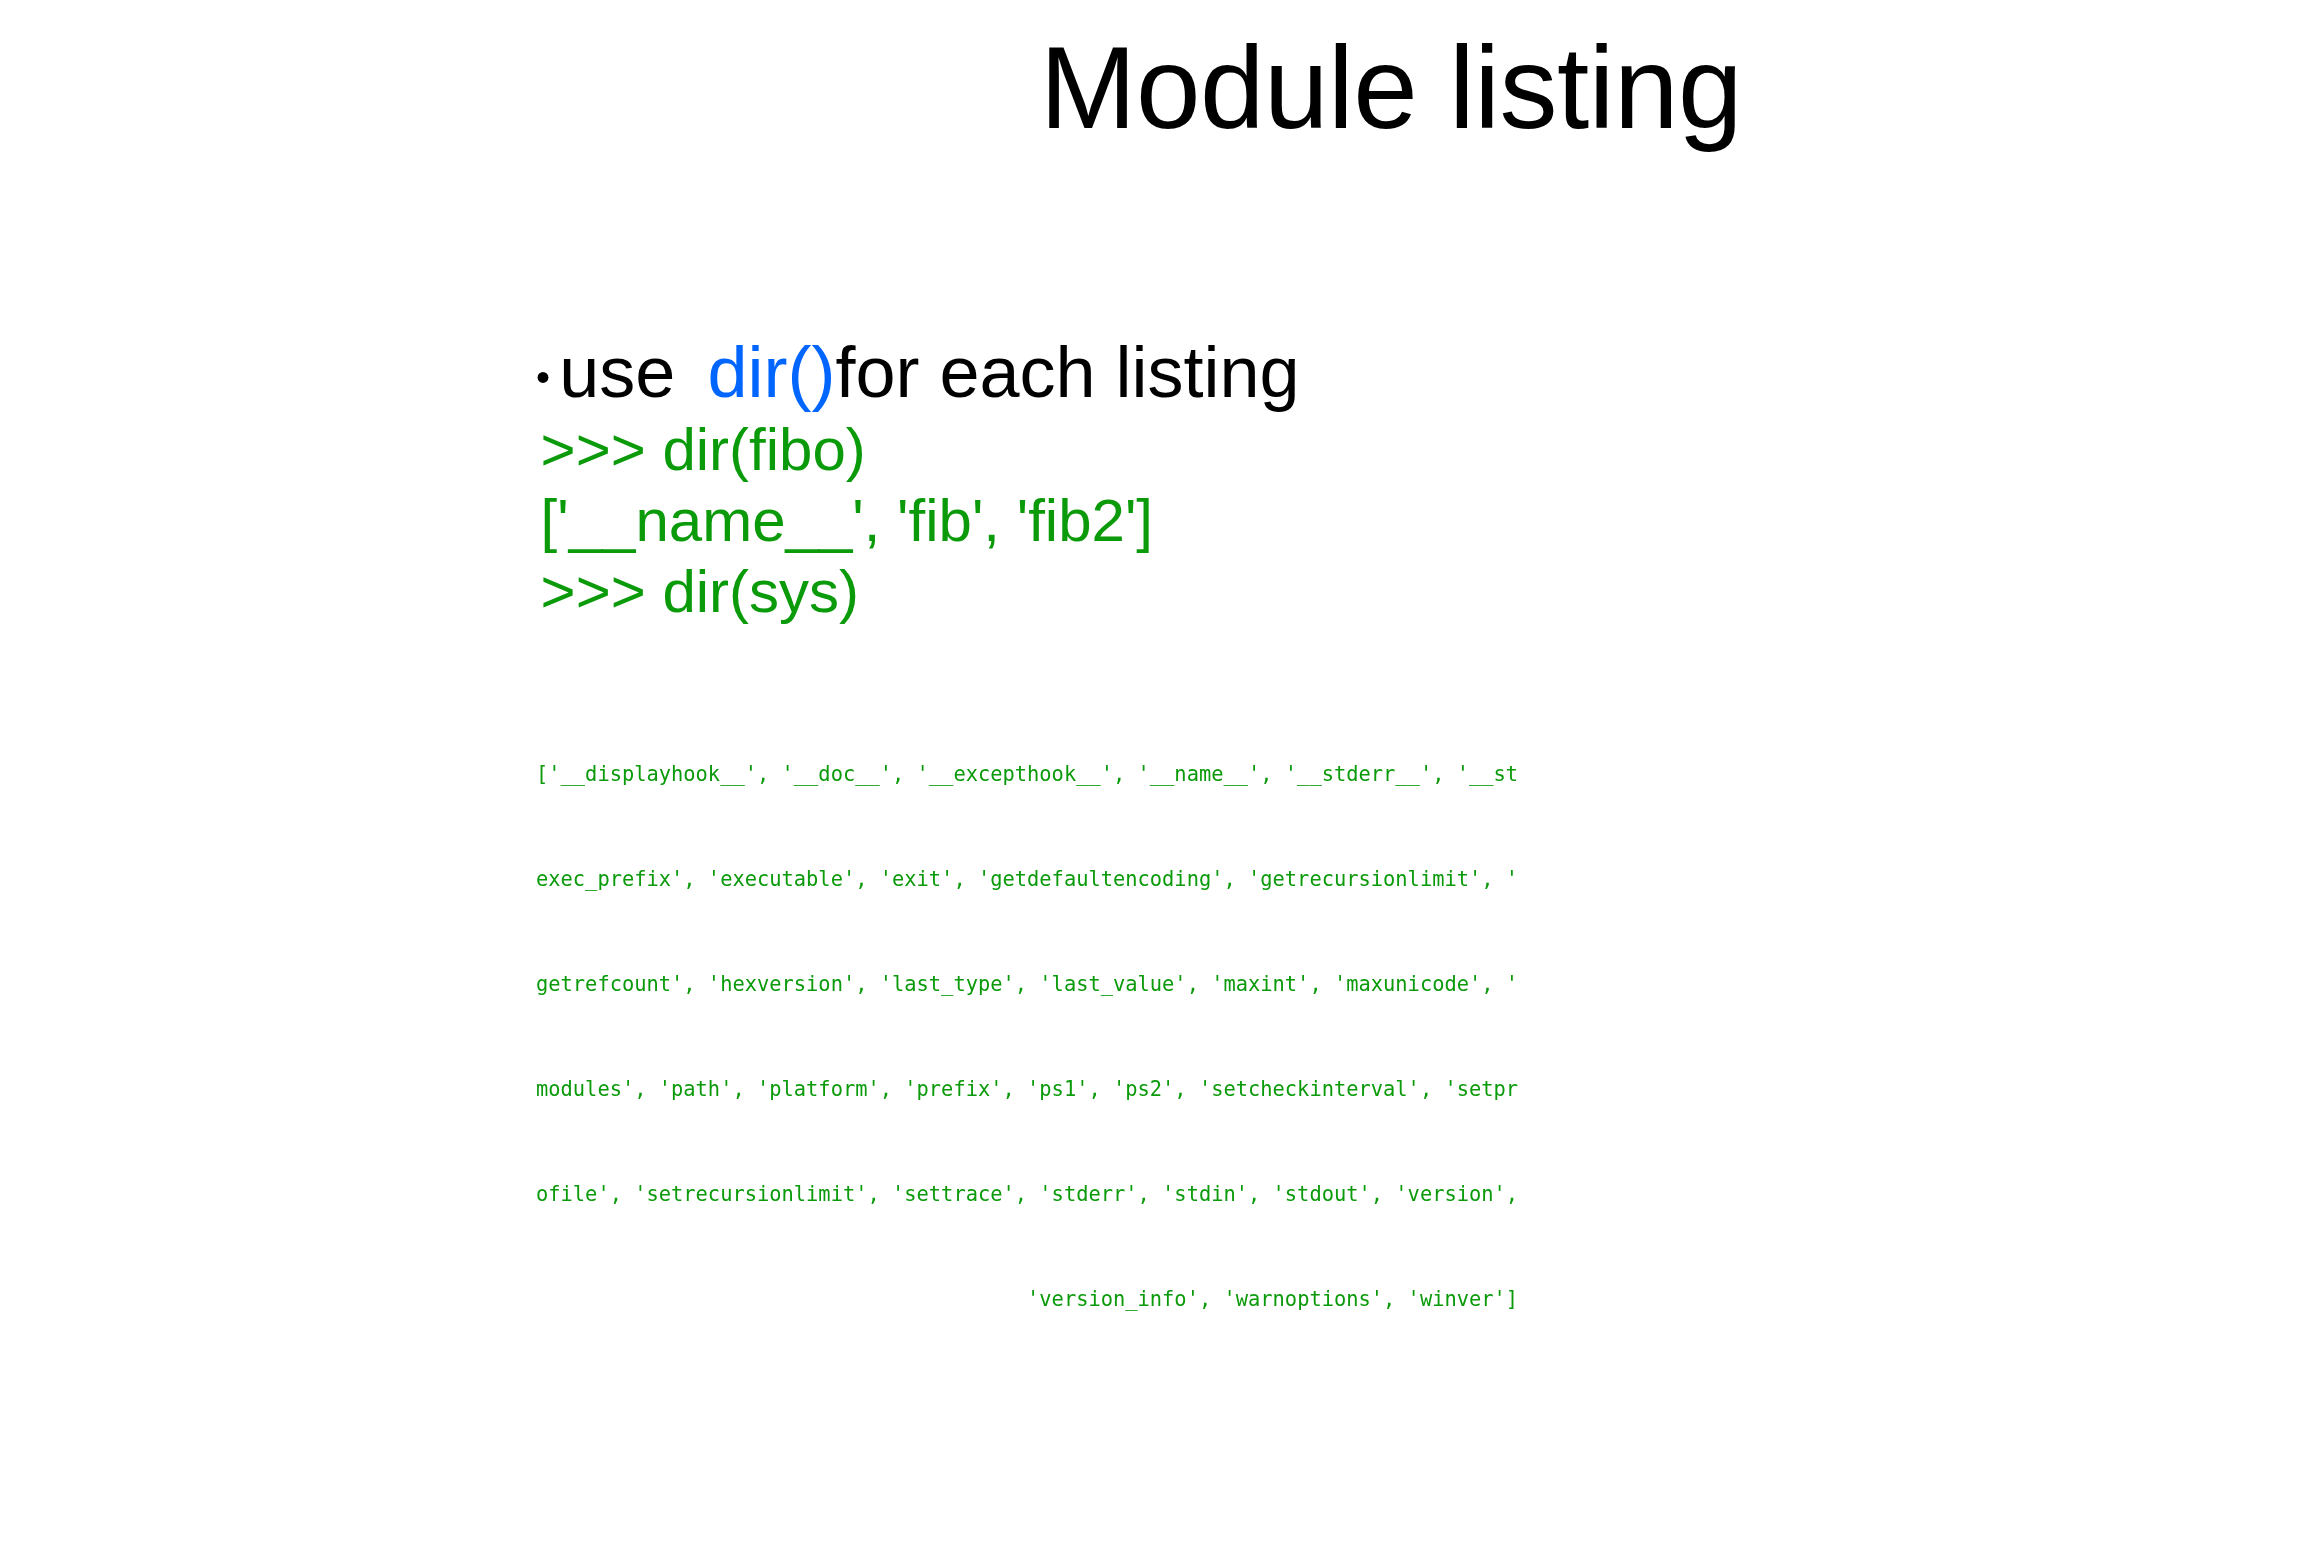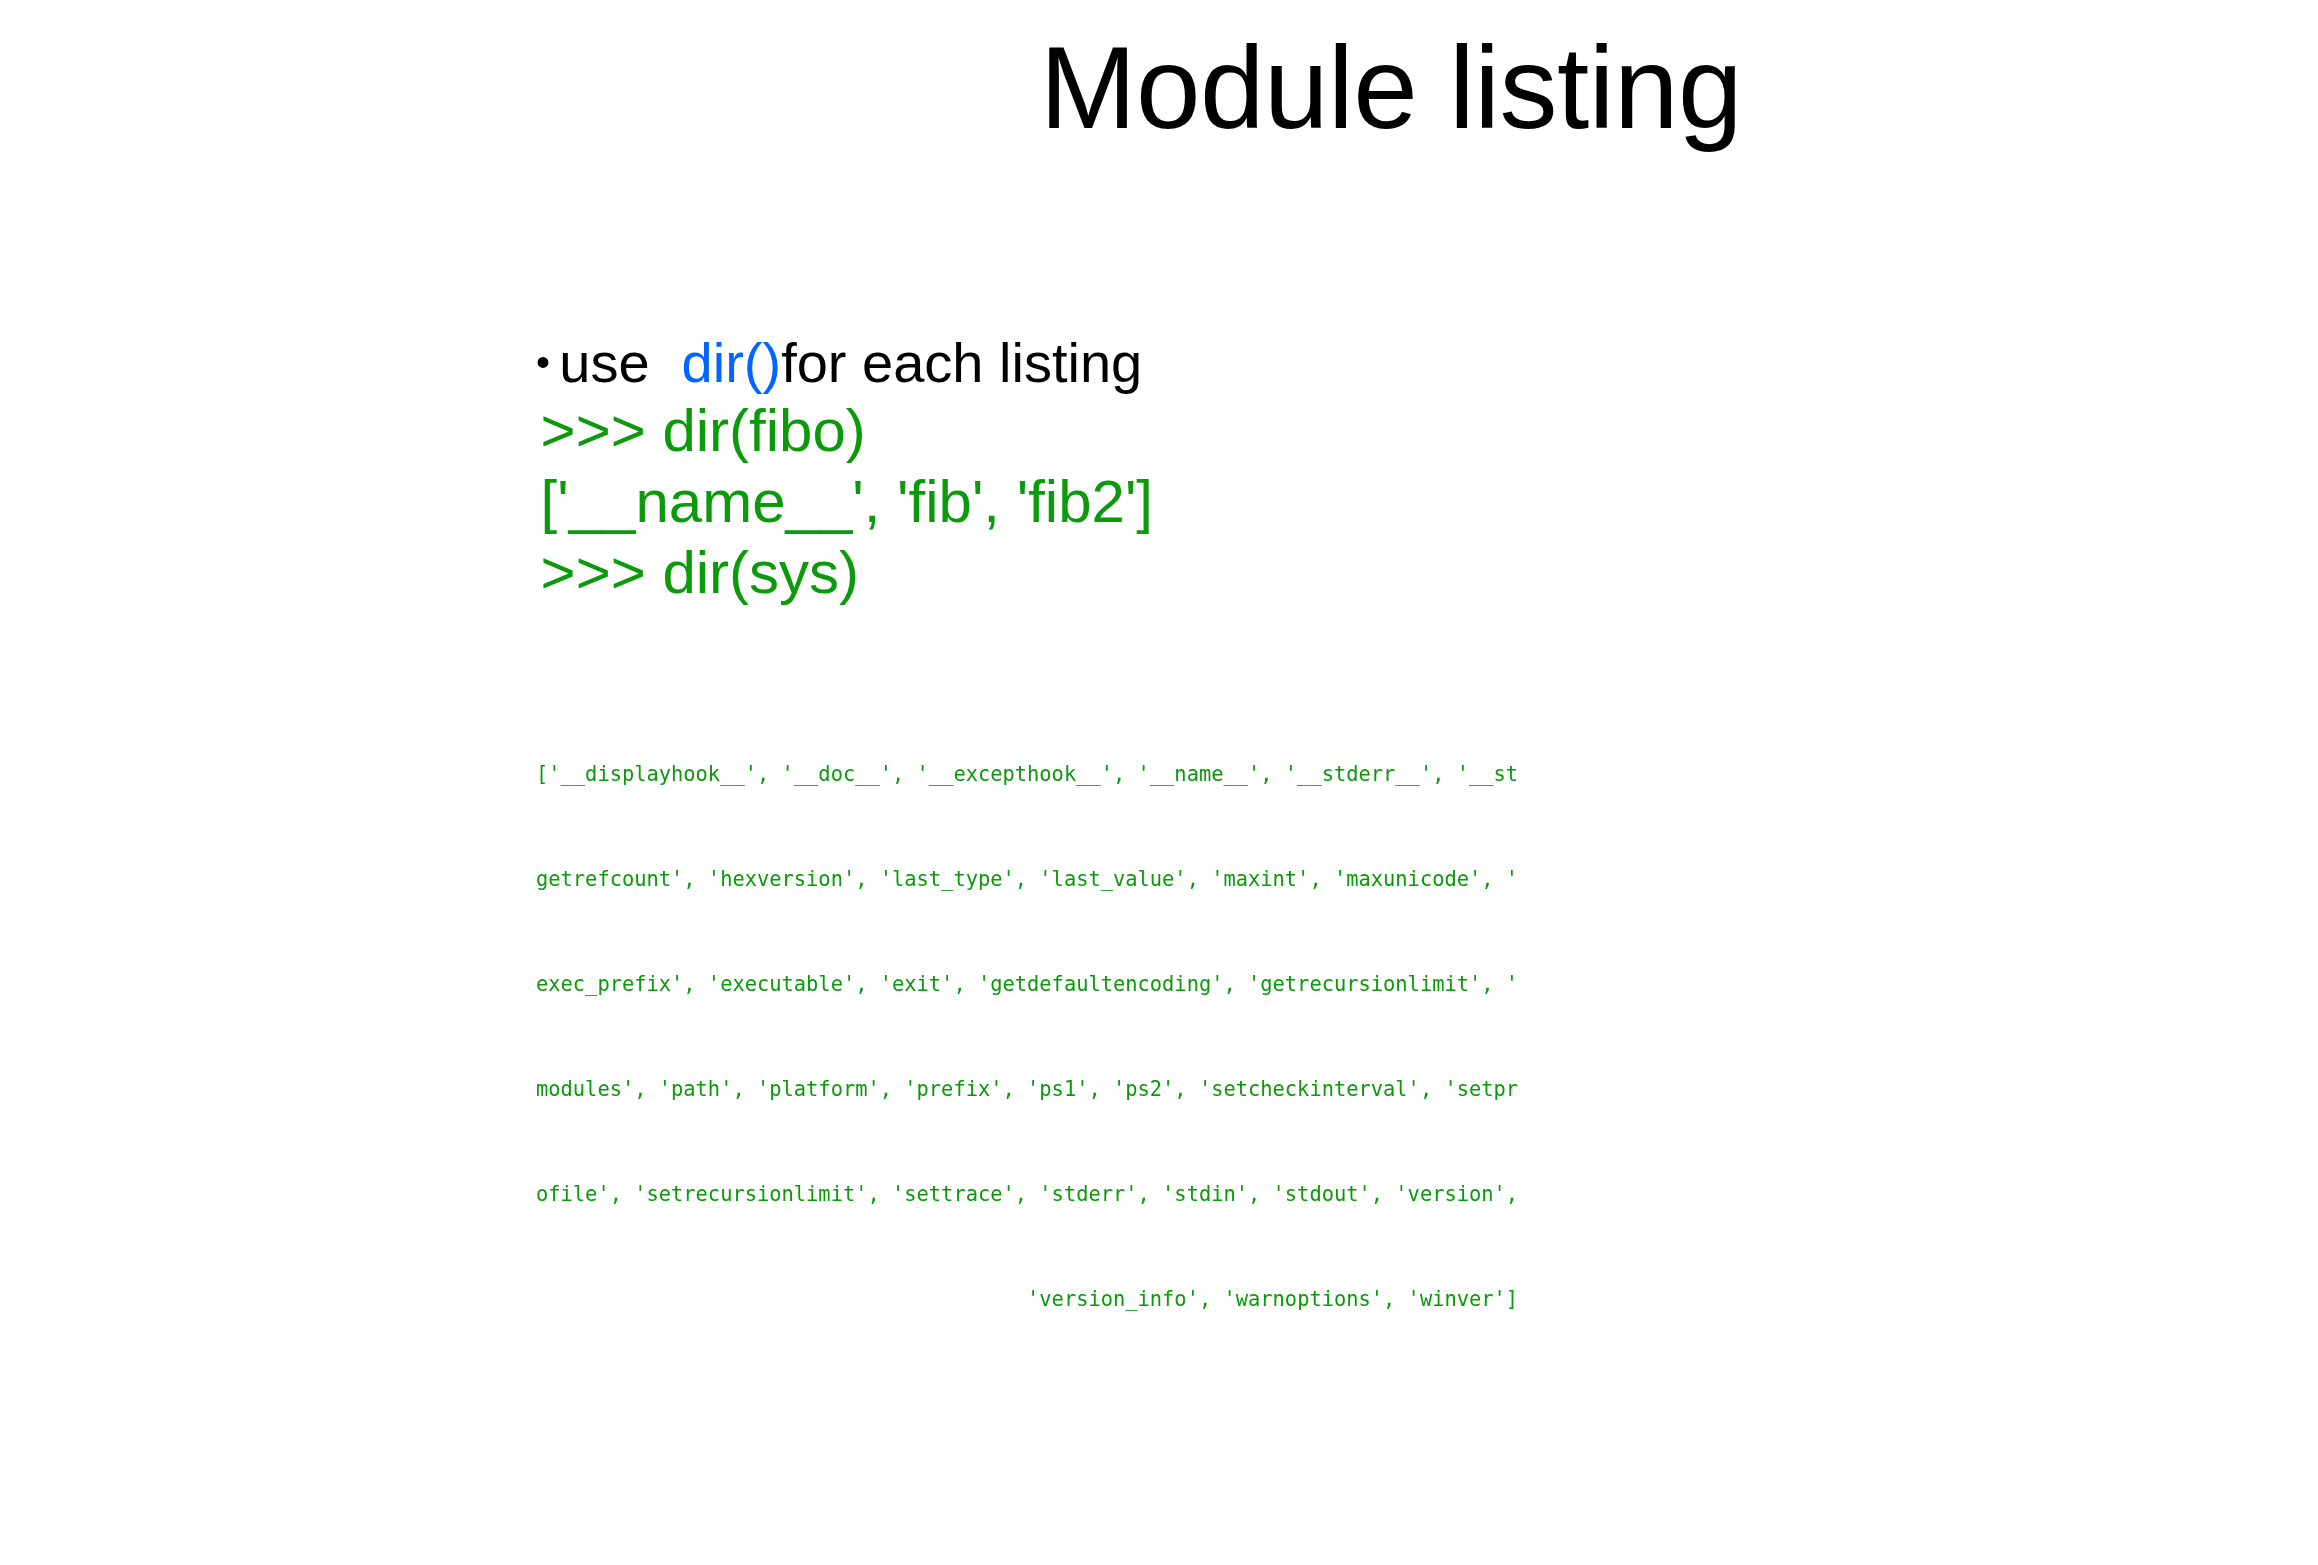--- a/index.html
+++ b/index.html
@@ -57,21 +57,21 @@
   }
   .bullet-dot {
     font-size: 40px;
     line-height: 1;
     color: #000000;
     margin-right: 9.3px;
     position: relative;
     top: -6.5px;
   }
   .bullet-text {
-    font-size: 56px;
+    font-size: 72px;
     color: #000000;
   }
   .kw-blue {
     color: #0066ff;
     margin-left: 32px;
   }
 
   .repl-line {
     font-family: "Liberation Sans", sans-serif;
     font-size: 60px;
@@ -118,21 +118,21 @@
     <div class="repl-line">&gt;&gt;&gt; dir(fibo)</div>
 
     <div class="repl-line">['__name__', 'fib', 'fib2']</div>
 
     <div class="repl-line">&gt;&gt;&gt; dir(sys)</div>
 
   </div>
 
   <div class="mono-block">
     <div class="mono-line">['__displayhook__', '__doc__', '__excepthook__', '__name__', '__stderr__', '__st</div>
+    <div class="mono-line">exec_prefix', 'executable', 'exit', 'getdefaultencoding', 'getrecursionlimit', '</div>
     <div class="mono-line">getrefcount', 'hexversion', 'last_type', 'last_value', 'maxint', 'maxunicode', '</div>
-    <div class="mono-line">exec_prefix', 'executable', 'exit', 'getdefaultencoding', 'getrecursionlimit', '</div>
     <div class="mono-line">modules', 'path', 'platform', 'prefix', 'ps1', 'ps2', 'setcheckinterval', 'setpr</div>
     <div class="mono-line">ofile', 'setrecursionlimit', 'settrace', 'stderr', 'stdin', 'stdout', 'version',</div>
     <div class="mono-line"> 'version_info', 'warnoptions', 'winver']</div>
   </div>
 
 </div>
 
 
 </body></html>

